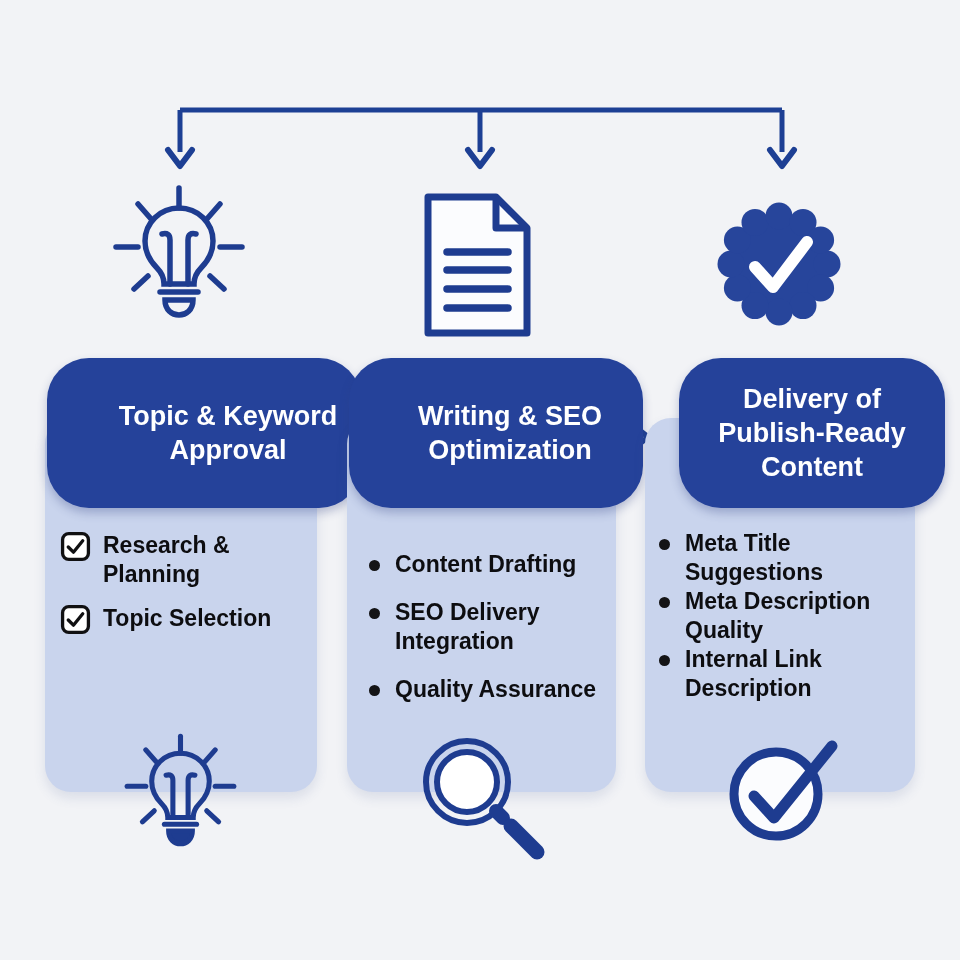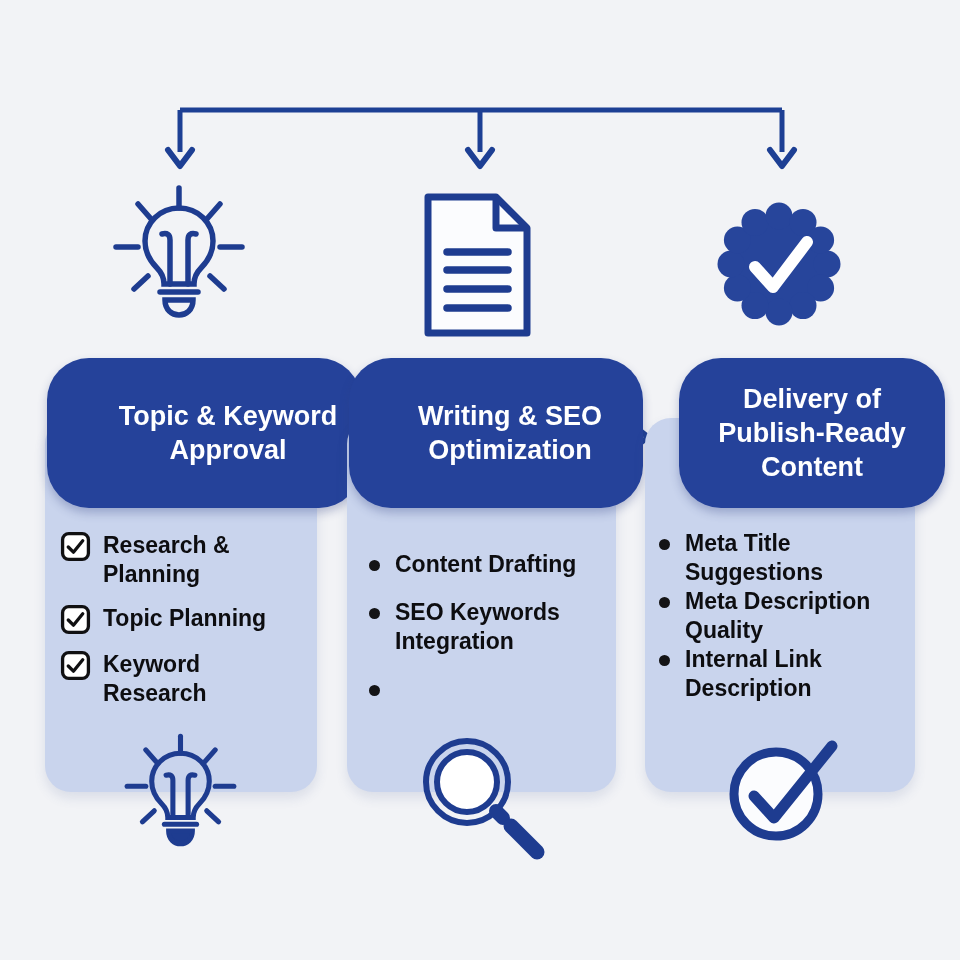--- a/index.html
+++ b/index.html
@@ -130,49 +130,42 @@
         <path d="M8,15.5 L13,20.5 L22,9.5"></path>
       </svg>
     <div class="item-text">Research &amp;
 Planning</div>
   </div>
   <div class="item">
     <svg class="checkbox" viewBox="0 0 30 30" fill="none" stroke="#101012" stroke-width="3.2" stroke-linecap="round" stroke-linejoin="round">
         <rect x="2.5" y="2.5" width="25" height="25" rx="6" fill="#ffffff"></rect>
         <path d="M8,15.5 L13,20.5 L22,9.5"></path>
       </svg>
-    <div class="item-text">Topic Planning</div>
-  </div>
-  <div class="item">
-    <svg class="checkbox" viewBox="0 0 30 30" fill="none" stroke="#101012" stroke-width="3.2" stroke-linecap="round" stroke-linejoin="round">
-        <rect x="2.5" y="2.5" width="25" height="25" rx="6" fill="#ffffff"></rect>
-        <path d="M8,15.5 L13,20.5 L22,9.5"></path>
-      </svg>
-    <div class="item-text">Keyword
-Research</div>
+    <div class="item-text">Topic Selection</div>
   </div>
 </div>
 
 <div class="column" id="col2"></div>
 <div class="pill" id="pill2">
   <div class="pill-title">Writing &amp; SEO
 Optimization</div>
 </div>
 <div class="list" id="list2">
   <div class="item">
     <span class="bullet"></span>
     <div class="item-text">Content Drafting</div>
   </div>
   <div class="item">
     <span class="bullet"></span>
-    <div class="item-text">SEO Keywords
+    <div class="item-text">SEO Delivery
 Integration</div>
   </div>
   <div class="item">
     <span class="bullet"></span>
+    <div class="item-text">Quality Assurance</div>
   </div>
 </div>
 
 <div class="column" id="col3"></div>
 <div class="pill" id="pill3">
   <div class="pill-title">Delivery of
 Publish-Ready
 Content</div>
 </div>
 <div class="list" id="list3">

